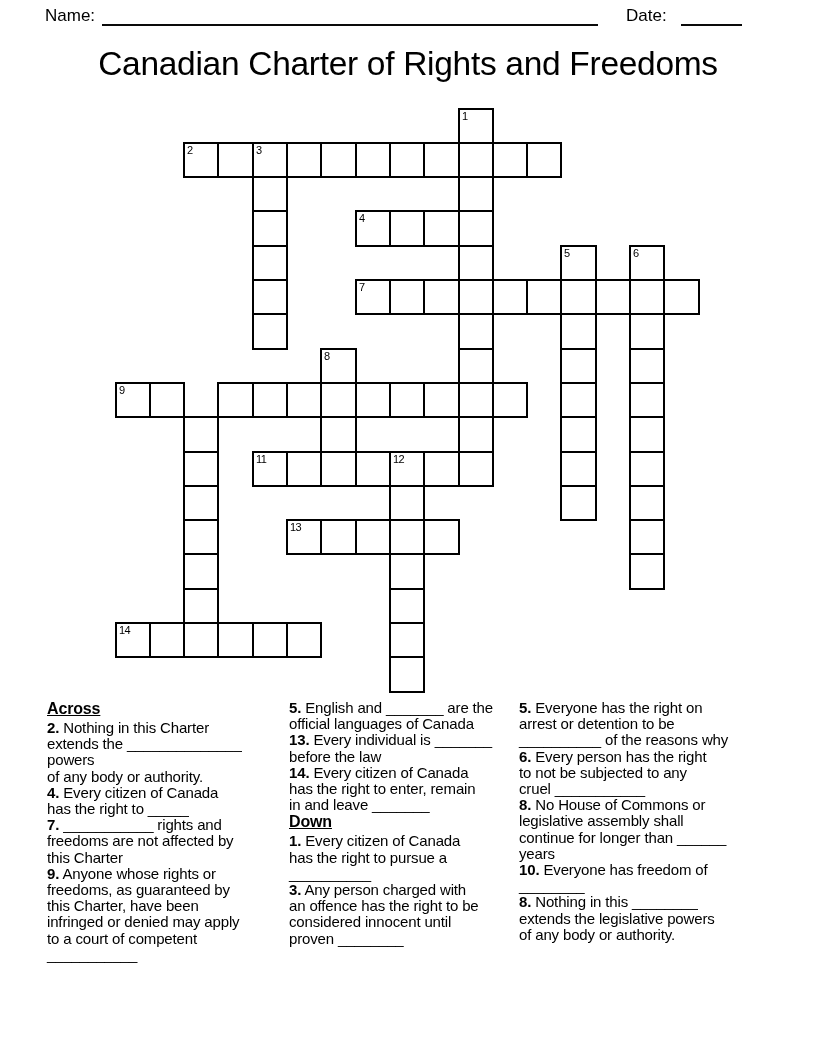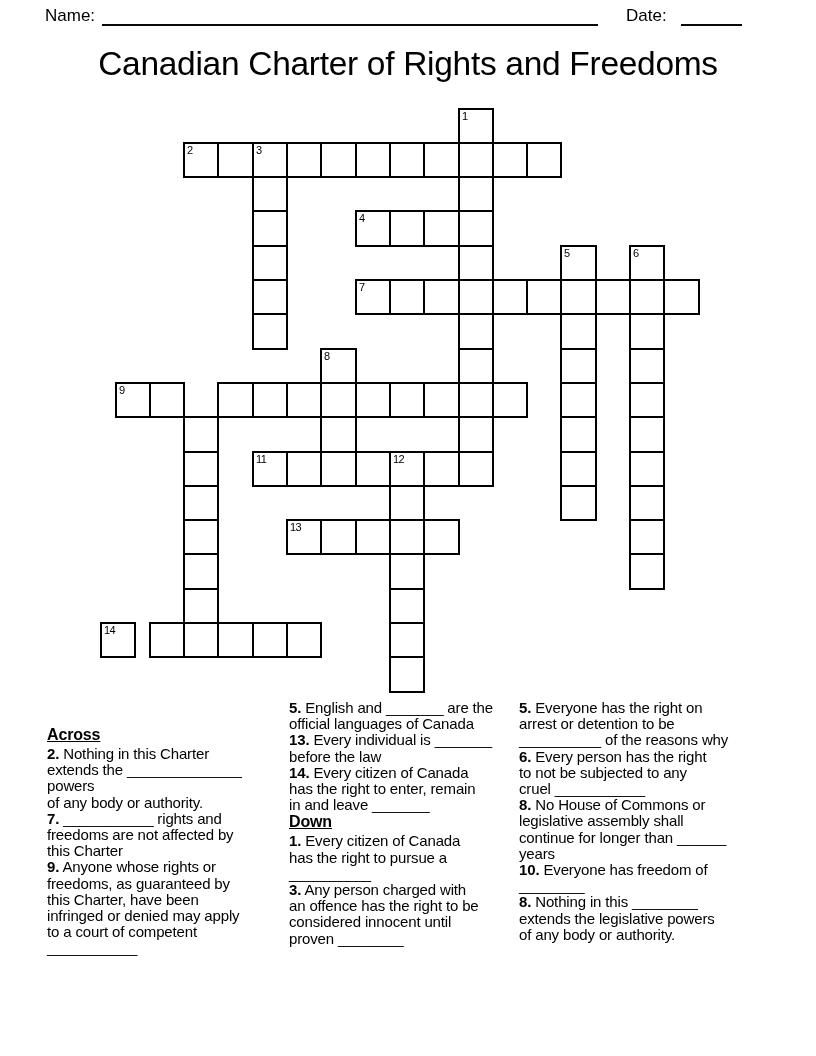--- a/index.html
+++ b/index.html
@@ -64,21 +64,21 @@
     color: #000;
   }
   
   .clue-col {
     position: absolute;
     top: 700px;
     font-size: 15px;
     line-height: 16.2px;
     letter-spacing: -0.15px;
   }
-  #clue-col-1 { left: 47px;  width: 242px; margin-top: 26px; }
+  #clue-col-1 { left: 47px;  width: 242px; }
   #clue-col-2 { left: 289px; width: 238px; }
   #clue-col-3 { left: 519px; width: 262px; }
   .clue-header {
     font-size: 16px;
     font-weight: bold;
     text-decoration: underline;
     margin: 0 0 3px 0;
     line-height: 17px;
   }
   .clue {
@@ -210,35 +210,37 @@
       <div class="cell" style="left: 389px; top: 553px; width: 36px; height: 37px;"></div>
       <div class="cell" style="left: 389px; top: 588px; width: 36px; height: 36px;"></div>
       <div class="cell" style="left: 389px; top: 622px; width: 36px; height: 36px;"></div>
       <div class="cell" style="left: 389px; top: 656px; width: 36px; height: 37px;"></div>
       <div class="cell" style="left: 286px; top: 519px; width: 36px; height: 36px;">
         <span class="cell-num">13</span>
       </div>
       <div class="cell" style="left: 320px; top: 519px; width: 37px; height: 36px;"></div>
       <div class="cell" style="left: 355px; top: 519px; width: 36px; height: 36px;"></div>
       <div class="cell" style="left: 423px; top: 519px; width: 37px; height: 36px;"></div>
-      <div class="cell" style="left: 100px; top: 622px; width: 36px; height: 36px;">
+      <div class="cell" style="left: 115px; top: 622px; width: 36px; height: 36px;">
         <span class="cell-num">14</span>
       </div>
       <div class="cell" style="left: 149px; top: 622px; width: 36px; height: 36px;"></div>
       <div class="cell" style="left: 217px; top: 622px; width: 37px; height: 36px;"></div>
       <div class="cell" style="left: 252px; top: 622px; width: 36px; height: 36px;"></div>
       <div class="cell" style="left: 286px; top: 622px; width: 36px; height: 36px;"></div>
     </div>
 
   <div>
     <div id="clue-col-1" class="clue-col">
         <div class="clue-header">Across</div>
         <div class="clue"><b>2.</b> Nothing in this Charter
 extends the ______________ powers
 of any body or authority.</div>
+        <div class="clue"><b>4.</b> Every citizen of Canada
+has the right to _____</div>
         <div class="clue"><b>7.</b> ___________ rights and
 freedoms are not affected by
 this Charter</div>
         <div class="clue"><b>9.</b> Anyone whose rights or
 freedoms, as guaranteed by
 this Charter, have been
 infringed or denied may apply
 to a court of competent
 ___________</div>
       </div>

